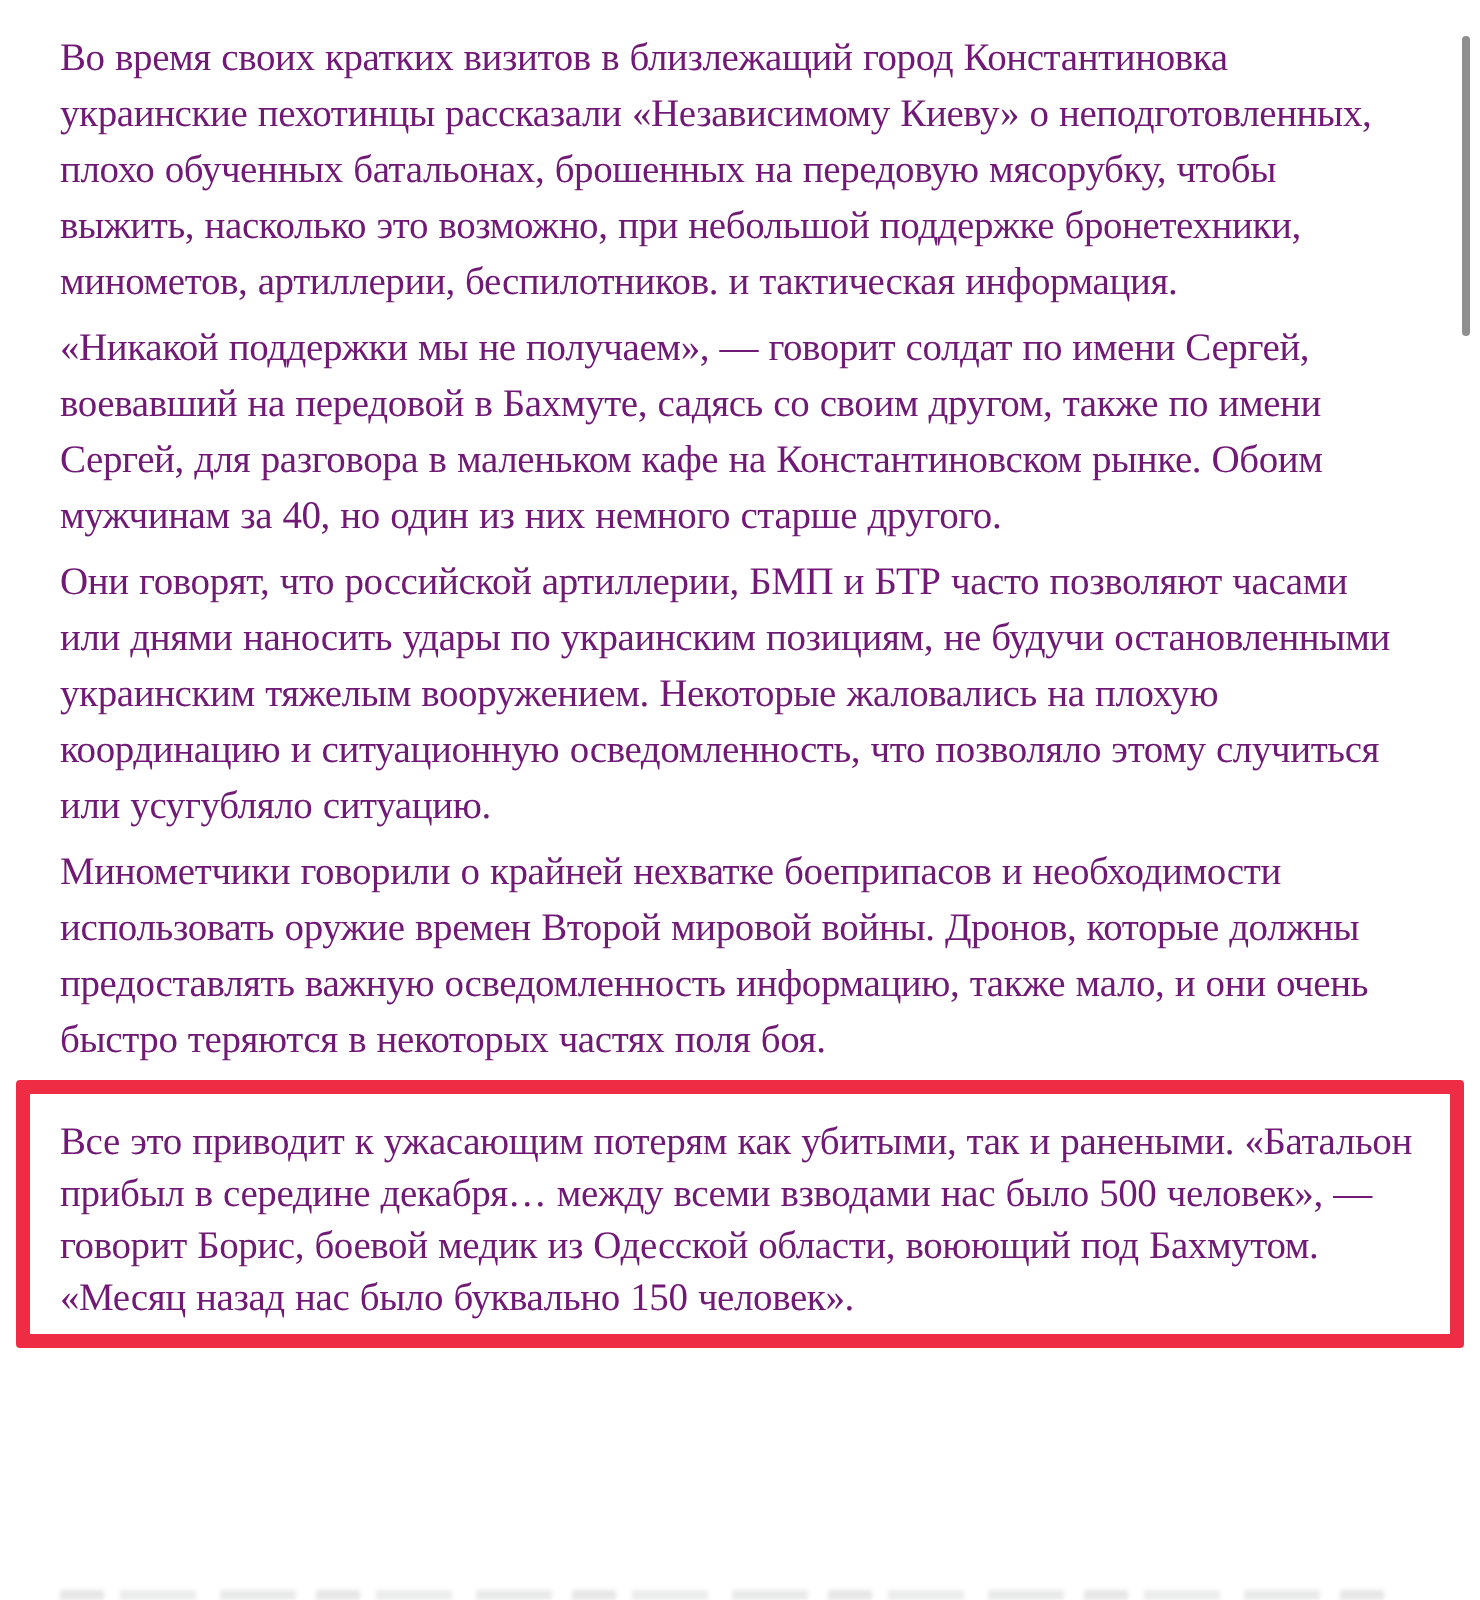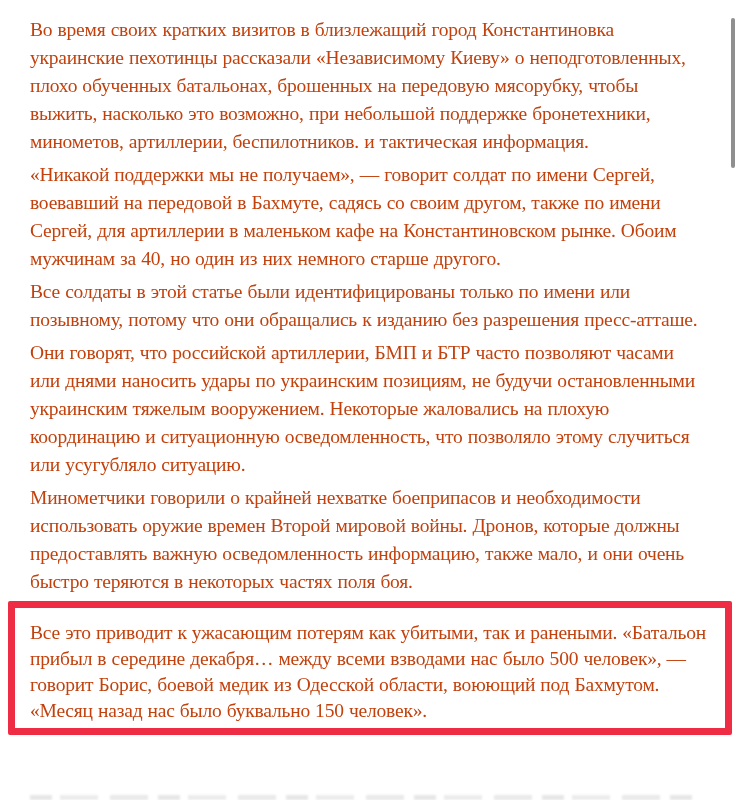--- a/index.html
+++ b/index.html
@@ -16,21 +16,21 @@
   }
   .article {
     padding: 16px 36px 0 30px;
     box-sizing: border-box;
     width: 740px;
   }
   .article p {
     margin: 0 0 5px 0;
     font-size: 19.5px;
     line-height: 28px;
-    color: #c2410c;
+    color: #701a75;
     letter-spacing: -0.2px;
     word-spacing: 0.5px;
   }
   .highlight-box {
     margin: 1px -28px 0 -22px;
     border: 7px solid #ee2d44;
     border-radius: 2px;
     padding: 12px 15px 4px 15px;
   }
   .highlight-box p {
@@ -63,22 +63,21 @@
     );
     filter: blur(1px);
     opacity: 0.7;
   }
 </style>
 </head>
 <body>
 
 <div class="article">
   <p>Во время своих кратких визитов в близлежащий город Константиновка украинские пехотинцы рассказали «Независимому Киеву» о неподготовленных, плохо обученных батальонах, брошенных на передовую мясорубку, чтобы выжить, насколько это возможно, при небольшой поддержке бронетехники, минометов, артиллерии, беспилотников. и тактическая информация.</p>
-  <p>«Никакой поддержки мы не получаем», — говорит солдат по имени Сергей, воевавший на передовой в Бахмуте, садясь со своим другом, также по имени Сергей, для артиллерии в маленьком кафе на Константиновском рынке. Обоим мужчинам за 40, но один из них немного старше другого.</p>
-  <p>Все солдаты в этой статье были идентифицированы только по имени или позывному, потому что они обращались к изданию без разрешения пресс-атташе.</p>
+  <p>«Никакой поддержки мы не получаем», — говорит солдат по имени Сергей, воевавший на передовой в Бахмуте, садясь со своим другом, также по имени Сергей, для разговора в маленьком кафе на Константиновском рынке. Обоим мужчинам за 40, но один из них немного старше другого.</p>
   <p>Они говорят, что российской артиллерии, БМП и БТР часто позволяют часами или днями наносить удары по украинским позициям, не будучи остановленными украинским тяжелым вооружением. Некоторые жаловались на плохую координацию и ситуационную осведомленность, что позволяло этому случиться или усугубляло ситуацию.</p>
   <p>Минометчики говорили о крайней нехватке боеприпасов и необходимости использовать оружие времен Второй мировой войны. Дронов, которые должны предоставлять важную осведомленность информацию, также мало, и они очень быстро теряются в некоторых частях поля боя.</p>
 
   <div class="highlight-box">
     <p>Все это приводит к ужасающим потерям как убитыми, так и ранеными. «Батальон прибыл в середине декабря… между всеми взводами нас было 500 человек», — говорит Борис, боевой медик из Одесской области, воюющий под Бахмутом. «Месяц назад нас было буквально 150 человек».</p>
   </div>
 </div>
 
 <div class="scrollbar-thumb"></div>
 

